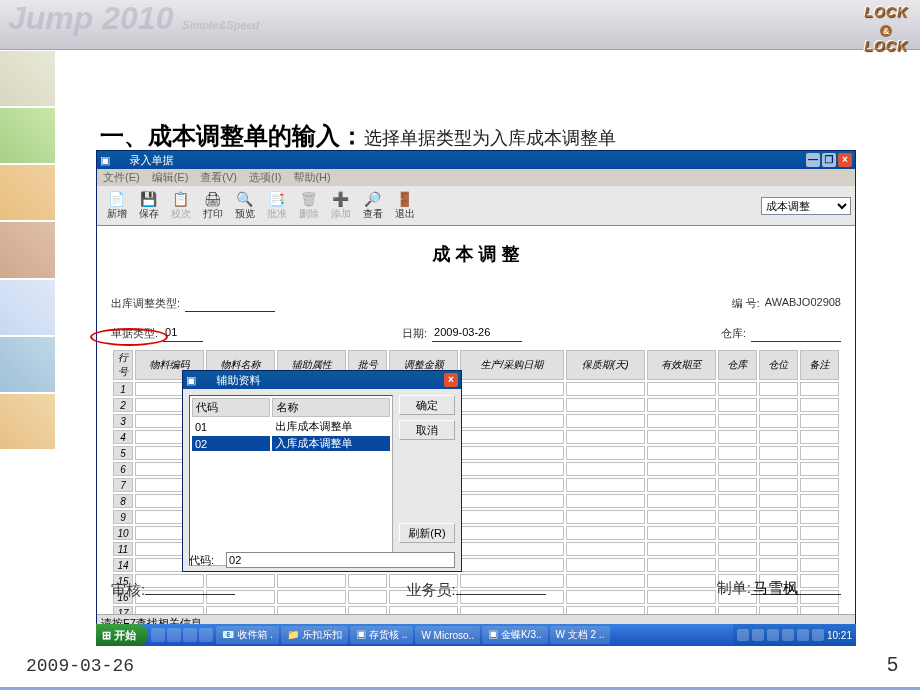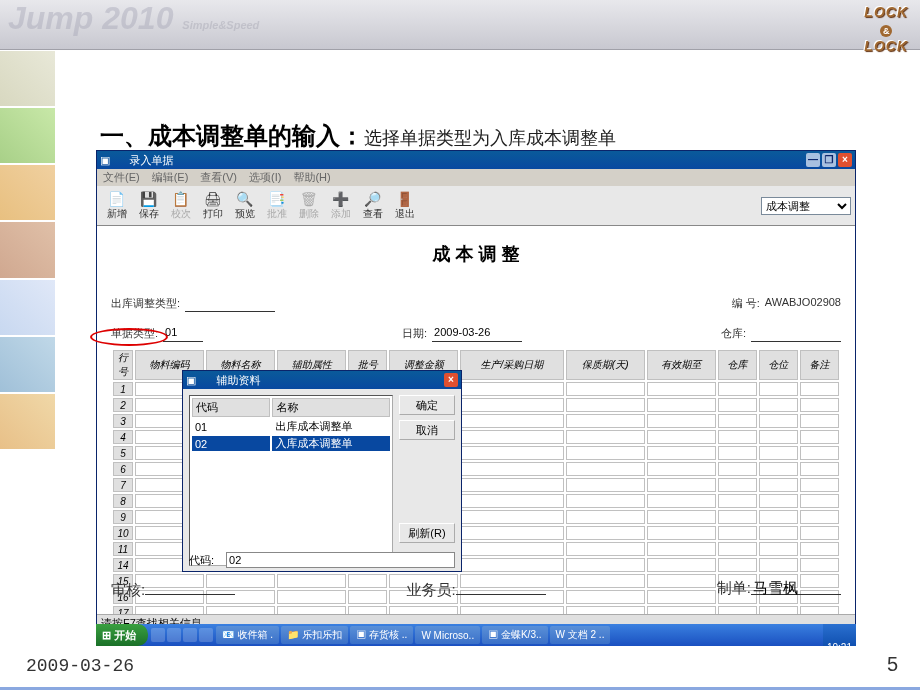--- a/index.html
+++ b/index.html
@@ -70,21 +70,21 @@
 .popup-foot input { flex: 1; height: 16px; font-size: 11px; border: 1px solid #888; background: #fff; padding: 0 2px; }
 
 .foot-row { position: absolute; bottom: 30px; left: 14px; right: 14px; display: flex; justify-content: space-between; font-size: 15px; }
 .status-bar { position: absolute; bottom: 0; left: 0; right: 0; height: 16px; background: #e0e0e0; font-size: 11px; padding: 1px 4px; border-top: 1px solid #aaa; }
 
 .taskbar { position: absolute; left: 96px; top: 624px; width: 760px; height: 22px; background: linear-gradient(180deg,#3a80e0,#1a50c0); display: flex; align-items: center; font-size: 11px; }
 .start { height: 22px; padding: 0 12px 0 6px; background: linear-gradient(180deg,#3aa040,#1a7028); color: #fff; font-weight: bold; border-radius: 0 10px 10px 0; display: flex; align-items: center; gap: 3px; cursor: pointer; }
 .ql { display: flex; gap: 2px; margin: 0 3px; }
 .ql span { width: 14px; height: 14px; background: rgba(255,255,255,0.2); border-radius: 2px; }
 .task-i { height: 18px; padding: 0 6px; margin-right: 2px; background: linear-gradient(180deg,#5a90d8,#3a70c8); color: #fff; border-radius: 2px; display: flex; align-items: center; gap: 3px; font-size: 10px; cursor: pointer; }
-.tray { margin-left: auto; height: 22px; background: linear-gradient(180deg,#2a70d0,#1050b0); display: flex; align-items: center; padding: 0 4px; gap: 3px; flex-direction: column; }
+.tray { margin-left: auto; height: 22px; background: linear-gradient(180deg,#2a70d0,#1050b0); display: flex; align-items: center; padding: 0 4px; gap: 3px; }
 .tray .ic { width: 12px; height: 12px; background: rgba(255,255,255,0.25); border-radius: 2px; }
 .tray .clk { color: #fff; font-size: 10px; }
 
 .slide-foot-date { position: absolute; left: 26px; bottom: 14px; font: 18px "Courier New", monospace; color: #333; }
 .slide-foot-page { position: absolute; right: 22px; bottom: 14px; font: 20px Arial; color: #333; }
 .slide-border { position: absolute; left: 0; right: 0; bottom: 0; height: 3px; background: #8aa8e0; }
 </style>
 </head>
 <body>
 

